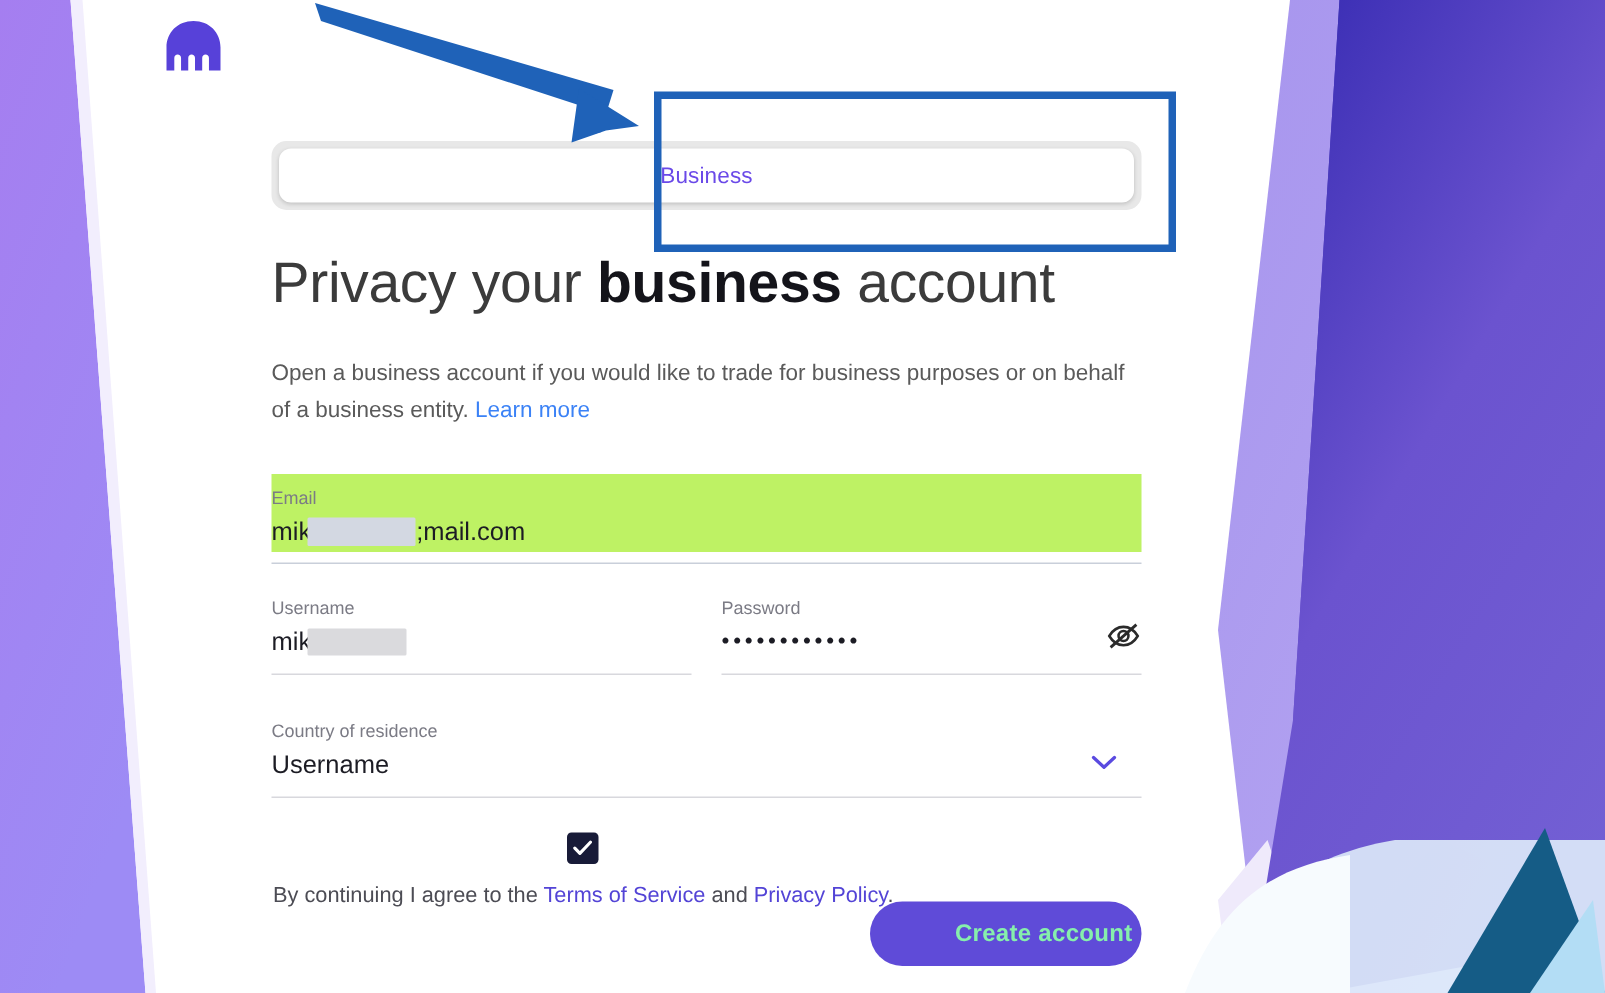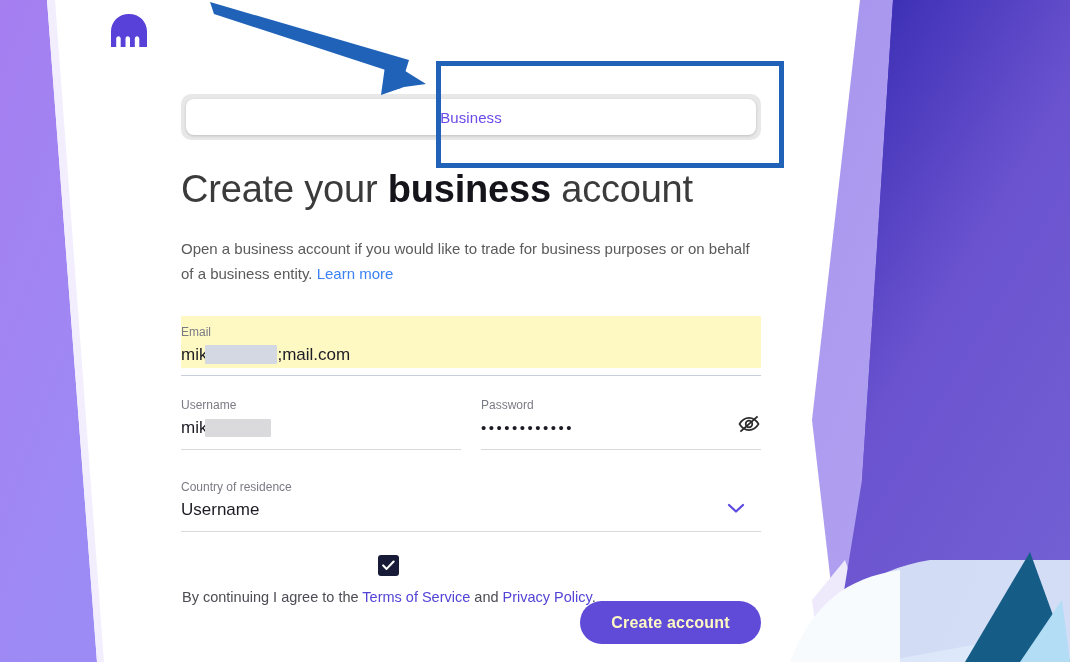--- a/index.html
+++ b/index.html
@@ -129,21 +129,21 @@
     white-space: nowrap;
     position: relative;
   }
   .field .underline {
     height: 1px;
     background: #d8d8dd;
     margin-top: 8px;
   }
 
   .field-email {
-    background: #fef9c3;
+    background: #bef264;
     padding: 9px 0 7px 0;
     width: 580px;
     height: 52px;
   }
   .field-email .flabel,
   .field-email .fvalue { padding-left: 0; }
   .field-email .underline { background: #c9cfda; margin-top: 7px; }
 
   .redact {
     display: inline-block;
@@ -217,28 +217,29 @@
   .agree-text .link { color: #5344d6; cursor: pointer; }
 
   
   .cta {
     position: absolute;
     left: 580px;
     top: 601px;
     width: 181px;
     height: 43px;
     background: #5f4bd8;
-    color: #fef9c3;
+    color: #86efac;
     border: none;
     border-radius: 22px;
     font-size: 16px;
     font-weight: bold;
     font-family: "Liberation Sans", sans-serif;
     cursor: pointer;
     letter-spacing: .2px;
+    text-align: right;
   }
 
   
   #annotations {
     position: absolute;
     inset: 0;
     z-index: 5;
     pointer-events: none;
   }
   .annot-box {
@@ -301,21 +302,21 @@
              C38 8.6 30.5 1 20 1 Z" fill="#5741d9"></path>
   </svg>
 
   <div class="tabbar">
     <div class="tab active">
       <span>Business</span>
     </div>
   </div>
 
   <div class="headline">
-    <span>Create your </span><span class="strong">business</span><span> account</span>
+    <span>Privacy your </span><span class="strong">business</span><span> account</span>
   </div>
 
   <div class="subtitle">
     <span>Open a business account if you would like to trade for business purposes or on behalf of a business entity. </span><span class="link">Learn more</span>
   </div>
 
   <div class="form">
 
     <div class="field field-email">
       <div class="flabel">Email</div>

